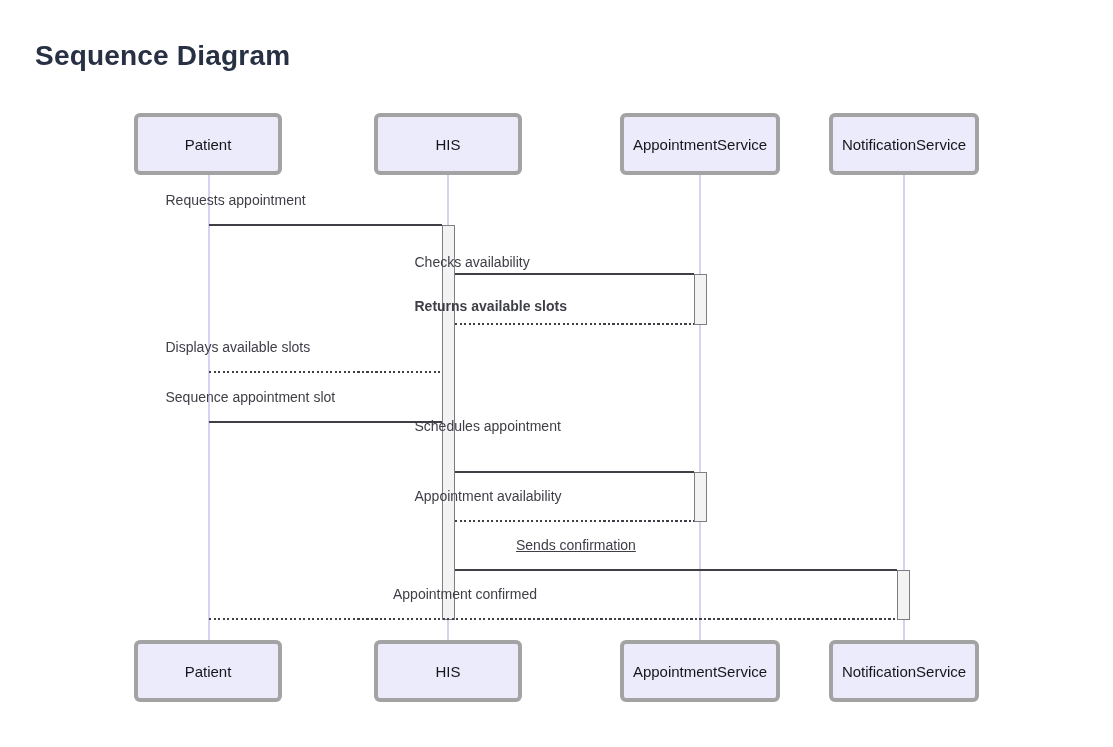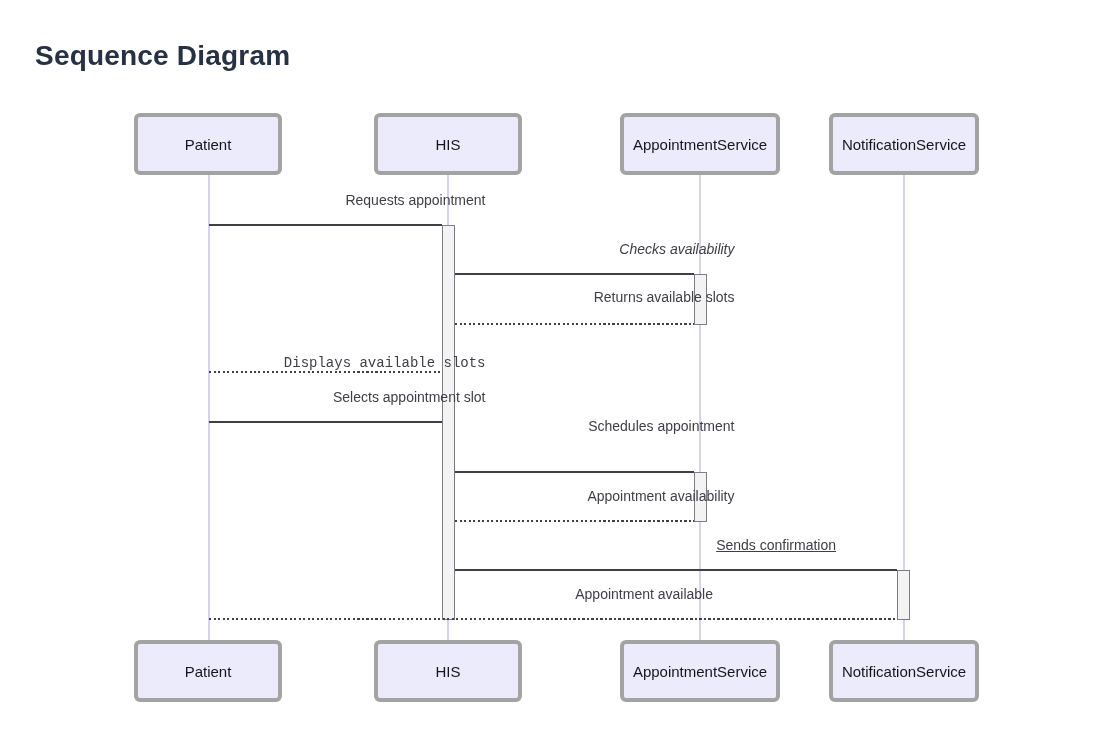--- a/index.html
+++ b/index.html
@@ -60,21 +60,21 @@
   .msg-line.solid { background: #3F3F46; }
   .msg-line.dashed {
     background: repeating-linear-gradient(to right, #3F3F46 0 2px, transparent 2px 4.5px);
   }
 
   .msg-label {
     position: absolute;
     width: 320px;
     height: 16px;
     line-height: 16px;
-    text-align: right;
+    text-align: left;
     font-size: 14px;
     color: #3E3E46;
     z-index: 5;
     white-space: nowrap;
   }
 </style>
 </head>
 <body>
 
 <div class="canvas">
@@ -92,29 +92,29 @@
       <div class="actor-box" style="left: 620px; top: 640px; width: 160px;">AppointmentService</div>
       <div class="actor-box" style="left: 829px; top: 113px; width: 150px;">NotificationService</div>
       <div class="actor-box" style="left: 829px; top: 640px; width: 150px;">NotificationService</div>
       <div class="activation" style="left: 442px; top: 225px; width: 13px; height: 395px;"></div>
       <div class="activation" style="left: 694px; top: 274px; width: 13px; height: 51px;"></div>
       <div class="activation" style="left: 694px; top: 472px; width: 13px; height: 50px;"></div>
       <div class="activation" style="left: 897px; top: 570px; width: 13px; height: 50px;"></div>
       <div class="msg-line solid" style="left: 209px; top: 224px; width: 233px;"></div>
       <div class="msg-label" style="left: 165.5px; top: 192px;">Requests appointment</div>
       <div class="msg-line solid" style="left: 455px; top: 273px; width: 239px;"></div>
-      <div class="msg-label" style="left: 414.5px; top: 241px; font-style: italic;">Checks availability</div>
+      <div class="msg-label" style="left: 414.5px; top: 254px;">Checks availability</div>
       <div class="msg-line dashed" style="left: 455px; top: 323px; width: 239px;"></div>
-      <div class="msg-label" style="left: 414.5px; top: 289px;">Returns available slots</div>
+      <div class="msg-label" style="left: 414.5px; top: 298px; font-weight: bold;">Returns available slots</div>
       <div class="msg-line dashed" style="left: 209px; top: 371px; width: 233px;"></div>
-      <div class="msg-label" style="left: 165.5px; top: 355px; font-family: Liberation Mono, monospace;">Displays available slots</div>
+      <div class="msg-label" style="left: 165.5px; top: 339px;">Displays available slots</div>
       <div class="msg-line solid" style="left: 209px; top: 421px; width: 233px;"></div>
-      <div class="msg-label" style="left: 165.5px; top: 389px;">Selects appointment slot</div>
+      <div class="msg-label" style="left: 165.5px; top: 389px;">Sequence appointment slot</div>
       <div class="msg-line solid" style="left: 455px; top: 471px; width: 239px;"></div>
       <div class="msg-label" style="left: 414.5px; top: 418px;">Schedules appointment</div>
       <div class="msg-line dashed" style="left: 455px; top: 520px; width: 239px;"></div>
       <div class="msg-label" style="left: 414.5px; top: 488px;">Appointment availability</div>
       <div class="msg-line solid" style="left: 455px; top: 569px; width: 442px;"></div>
       <div class="msg-label" style="left: 516px; top: 537px; text-decoration: underline;">Sends confirmation</div>
       <div class="msg-line dashed" style="left: 209px; top: 618px; width: 688px;"></div>
-      <div class="msg-label" style="left: 393px; top: 586px;">Appointment available</div>
+      <div class="msg-label" style="left: 393px; top: 586px;">Appointment confirmed</div>
     </div>
 </div>
 
 </body></html>

